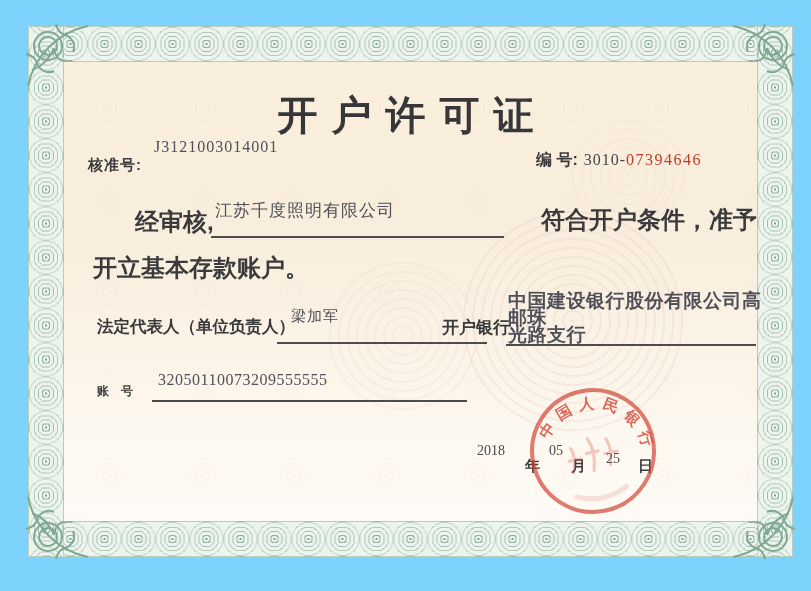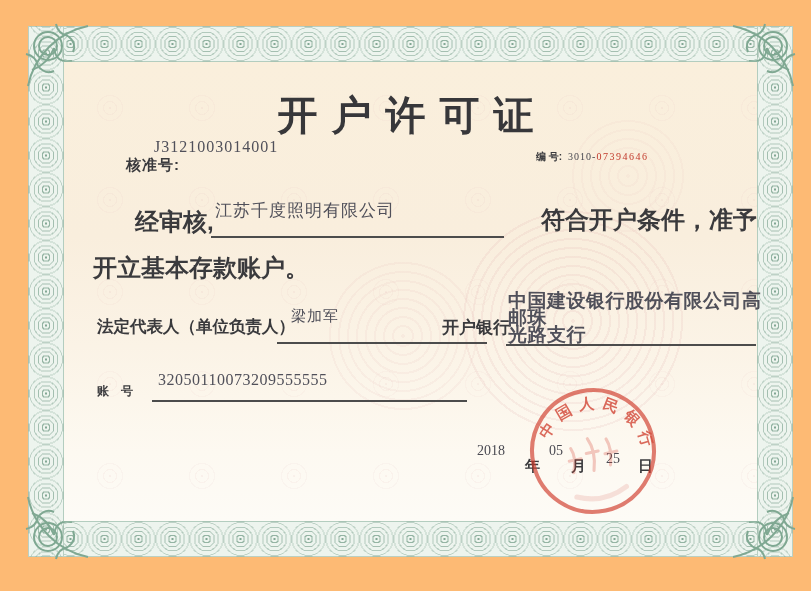--- a/index.html
+++ b/index.html
@@ -1,17 +1,17 @@
 <!DOCTYPE html>
 <html><head>
 <meta charset="utf-8">
 <style>
   html,body { margin:0; padding:0; background:#ffffff; }
   .page {
-    position:relative; width:811px; height:591px; background:#fdba74;
+    position:relative; width:811px; height:591px; background:#7dd3fc;
     font-family:"Liberation Sans", sans-serif; overflow:hidden;
   }
   
   .cert { position:absolute; left:28px; top:26px; width:765px; height:531px; }
   .cert::before {
     content:""; position:absolute; inset:0; border:1px solid #9cbfae; pointer-events:none;
   }
   .band {
     position:absolute; background-color:#edf4ee;
     background-image: radial-gradient(circle,
@@ -65,23 +65,23 @@
   .abs { position:absolute; white-space:nowrap; }
   .serif { font-family:"Liberation Serif", serif; }
   .lbl { font-weight:700; color:#3a3a3d; }
   .val { color:#50505a; }
 
   .title { left:0; right:0; top:88px; text-align:center;
     font-family:"Liberation Serif", serif; font-weight:700; font-size:40px;
     letter-spacing:14px; text-indent:14px; color:#37373a; }
 
   .approval-value { left:154px; top:138px; font-size:16px; letter-spacing:1px; }
-  .approval-label { left:88px;  top:156px; font-size:15px; letter-spacing:1px;margin-left:38px; }
-
-  .serial { left:536px; top:150px; font-size:10px; }
+  .approval-label { left:88px;  top:156px; font-size:15px; letter-spacing:1px; }
+
+  .serial { left:536px; top:150px; font-size:16px; }
   .serial .s-label { font-weight:700; color:#3a3a3d; margin-right:6px; }
   .serial .s-prefix { color:#45454d; letter-spacing:1px; }
   .serial .s-red { color:#c23a2c; letter-spacing:1.5px; }
 
   .reviewed   { left:126px; top:206px; font-size:24px;margin-left:9px; }
   .company    { left:215px; top:199px; font-size:17px; letter-spacing:1px; }
   .condition  { left:524px; top:204px; font-size:24px;margin-left:17px; }
   .open-text  { left:93px;  top:252px; font-size:24px; }
 
   .legal-label { left:97px;  top:316px; font-size:16.5px; }

